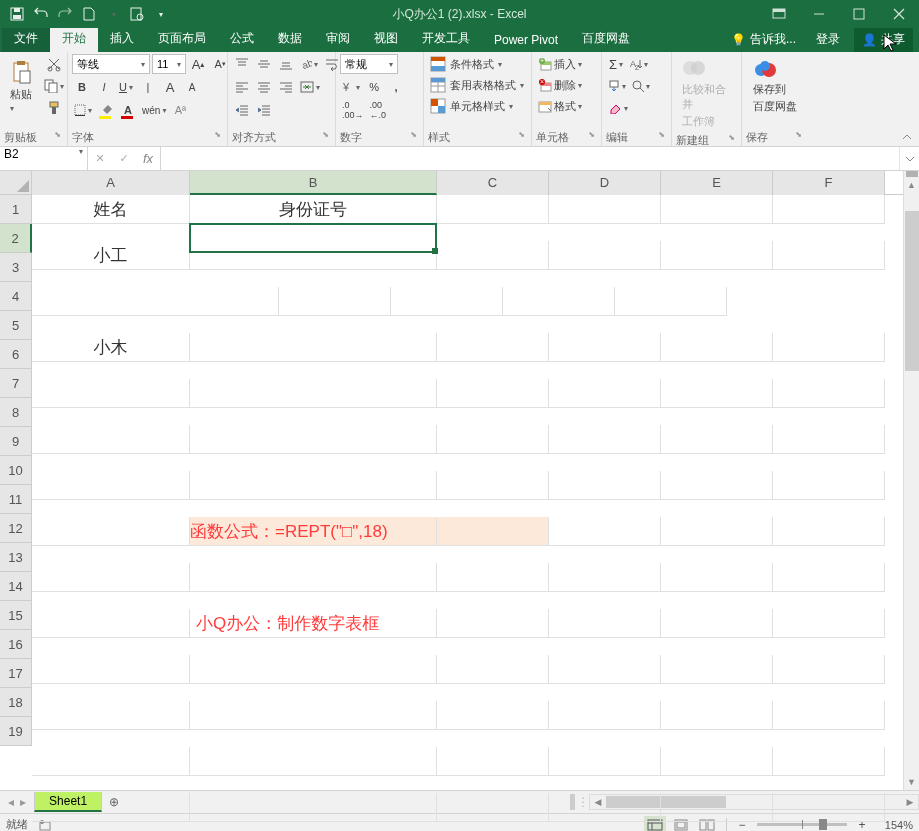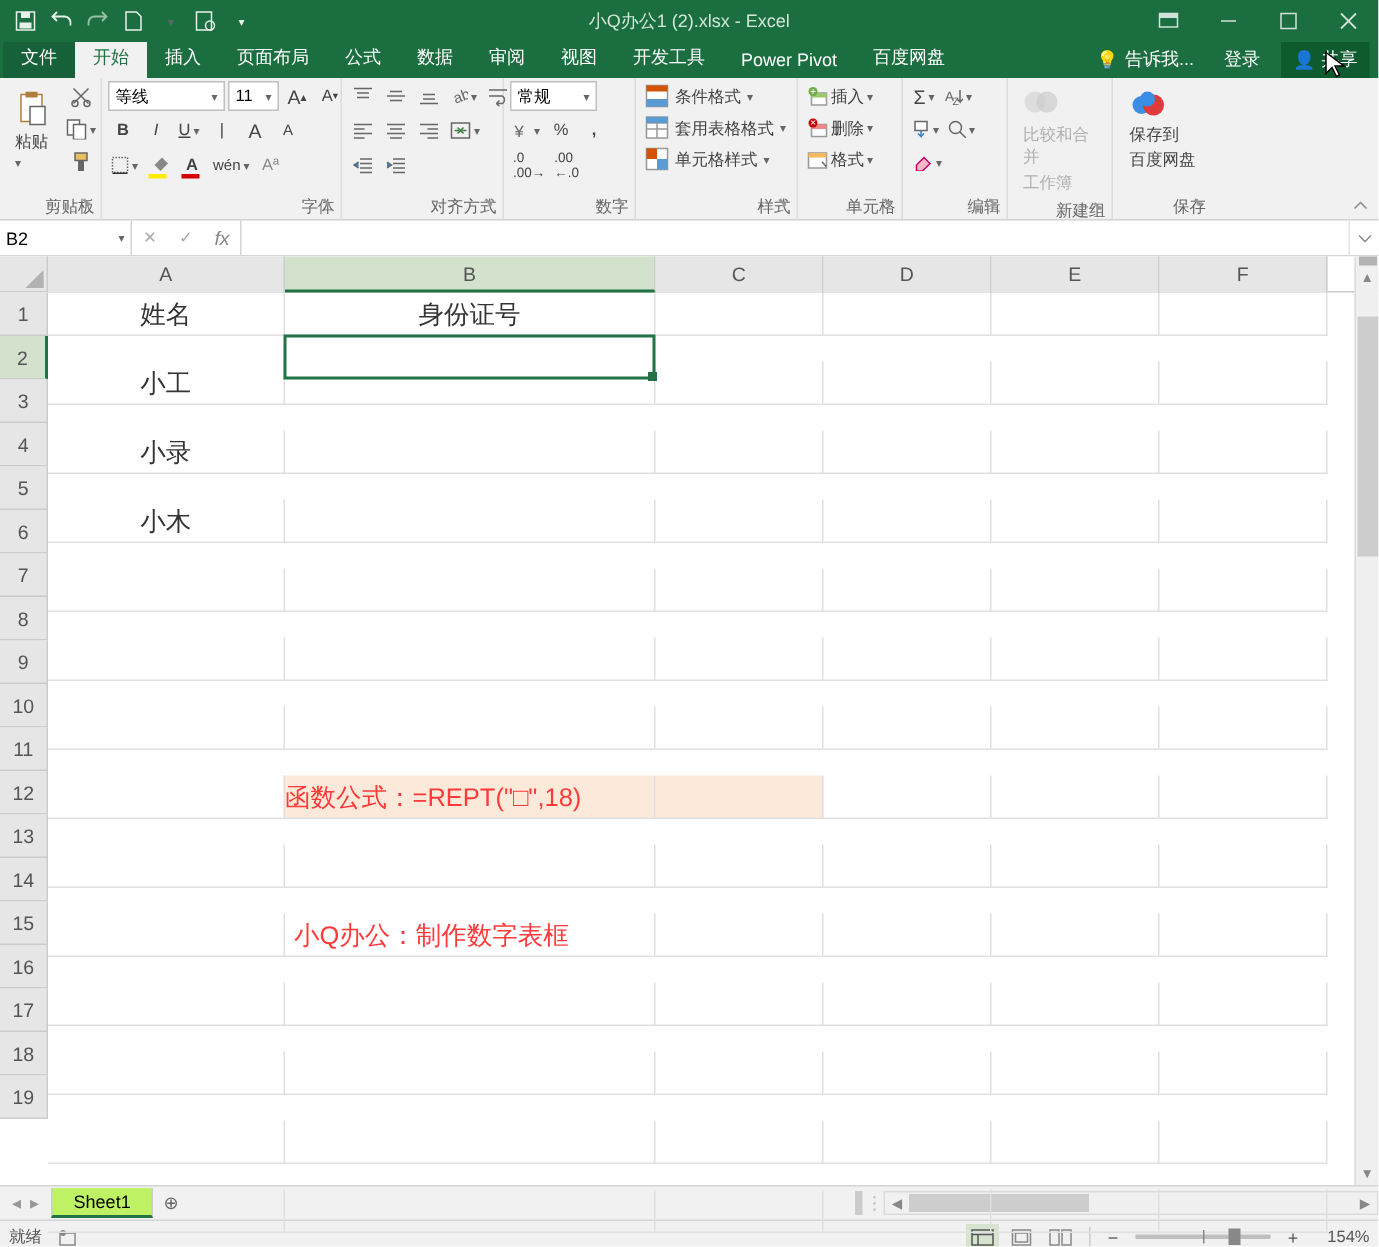--- a/index.html
+++ b/index.html
@@ -17,21 +17,21 @@
 .tab.file { background: #16603a; }
 .tab.active { background: #f1f1f1; color: #217346; }
 .tabs-right { margin-left: auto; display: flex; align-items: center; gap: 6px; padding-right: 6px; color: #fff; }
 .tell-me { display: flex; align-items: center; gap: 4px; padding: 2px 6px; }
 .share-btn { background: #0f5b30; padding: 4px 8px; display: flex; align-items: center; gap: 4px; }
 .login { padding: 4px 8px; text-align: right; }
 
 .ribbon { height: 95px; background: #f1f1f1; border-bottom: 1px solid #d4d4d4; display: flex; position: relative; }
 .ribbon-group { border-right: 1px solid #dcdcdc; display: flex; flex-direction: column; padding: 2px 4px 0; }
 .ribbon-group-content { flex: 1; display: flex; gap: 2px; align-items: flex-start; }
-.ribbon-group-label { text-align: right; font-size: 11px; color: #666; padding: 2px 0 1px; position: relative; }
+.ribbon-group-label { text-align: left; font-size: 11px; color: #666; padding: 2px 0 1px; position: relative; }
 .ribbon-group-label::after { content: "⬊"; position: absolute; right: 2px; font-size: 8px; color: #999; }
 .ribbon-col { display: flex; flex-direction: column; gap: 2px; }
 .ribbon-row { display: flex; gap: 2px; align-items: center; }
 .rbtn { min-width: 20px; height: 20px; padding: 0 2px; display: flex; align-items: center; justify-content: center; cursor: pointer; font-size: 11px; color: #444; }
 .big-btn { display: flex; flex-direction: column; align-items: flex-start; justify-content: center; padding: 2px 6px; cursor: pointer; font-size: 11px; color: #444; gap: 2px; }
 .big-btn svg { width: 24px; height: 24px; }
 .paste-big { width: 40px; height: 66px; }
 .dropdown-caret::after { content: "▾"; font-size: 8px; margin-left: 2px; color: #666; }
 .font-name { width: 78px; height: 20px; border: 1px solid #c0c0c0; background: #fff; font-size: 11px; padding: 0 4px; display: flex; align-items: center; justify-content: space-between; }
 .font-size { width: 34px; height: 20px; border: 1px solid #c0c0c0; background: #fff; font-size: 11px; padding: 0 4px; display: flex; align-items: center; justify-content: space-between; }
@@ -39,21 +39,21 @@
 .caret { font-size: 8px; color: #666; }
 .styles-row { display: flex; align-items: center; gap: 4px; font-size: 11px; color: #444; padding: 0 2px; height: 20px; cursor: pointer; }
 .cells-row { display: flex; align-items: center; gap: 2px; font-size: 11px; color: #444; padding: 0 2px; height: 20px; cursor: pointer; }
 .under-a { position: relative; }
 .under-a::after { content:""; position: absolute; left: 1px; right: 5px; bottom: 1px; height: 3px; background: #d60000; }
 .under-a.yellow::after { background: #ffeb00; }
 
 .collapse-ribbon { position: absolute; right: 4px; bottom: 2px; width: 16px; height: 14px; cursor: pointer; display:flex; align-items:center; justify-content:center;}
 
 .fnbox { height: 24px; border-bottom: 1px solid #d4d4d4; display: flex; align-items: stretch; background: #fff; }
-.namebox { width: 88px; border-right: 1px solid #d4d4d4; display: flex; align-items: center; padding: 0 4px; font-size: 12px; justify-content: space-between; }
+.namebox { width: 88px; border-right: 1px solid #d4d4d4; display: flex; padding: 0 4px; font-size: 12px; justify-content: space-between; }
 .fx-controls { display: flex; align-items: center; border-right: 1px solid #d4d4d4; }
 .fx-controls .rbtn { width: 24px; height: 100%; color: #aaa; }
 .fx-controls .fx { font-style: italic; color: #888; font-size: 13px; }
 .formula-input { flex: 1; padding: 0 6px; display: flex; align-items: center; font-size: 12px; }
 .fn-expand { width: 20px; display: flex; align-items: center; justify-content: center; color: #888; cursor: pointer; border-left: 1px solid #e5e5e5;}
 
 .grid-area { position: relative; height: 619px; display: flex; flex-direction: column; background: #fff; }
 .grid-scroll-v { position: absolute; right: 0; top: 0; width: 16px; bottom: 0; background: #f0f0f0; border-left: 1px solid #dcdcdc; display: flex; flex-direction: column; align-items: center; }
 .grid-scroll-v .thumb { width: 14px; height: 160px; background: #cdcdcd; margin-top: 18px; }
 .grid-scroll-v .arr { width: 16px; height: 16px; display: flex; align-items: center; justify-content: center; color: #888; font-size: 9px; cursor: pointer; }
@@ -650,21 +650,20 @@
         </div>
       <div class="row">
           <div class="cell colA">小工</div>
           <div class="cell colB"></div>
           <div class="cell colC"></div>
           <div class="cell colD"></div>
           <div class="cell colE"></div>
           <div class="cell colF"></div>
         </div>
       <div class="row">
-          <div class="cell colA">小录</div>
           <div class="cell colB"></div>
           <div class="cell colC"></div>
           <div class="cell colD"></div>
           <div class="cell colE"></div>
           <div class="cell colF"></div>
         </div>
       <div class="row">
           <div class="cell colA">小木</div>
           <div class="cell colB"></div>
           <div class="cell colC"></div>

